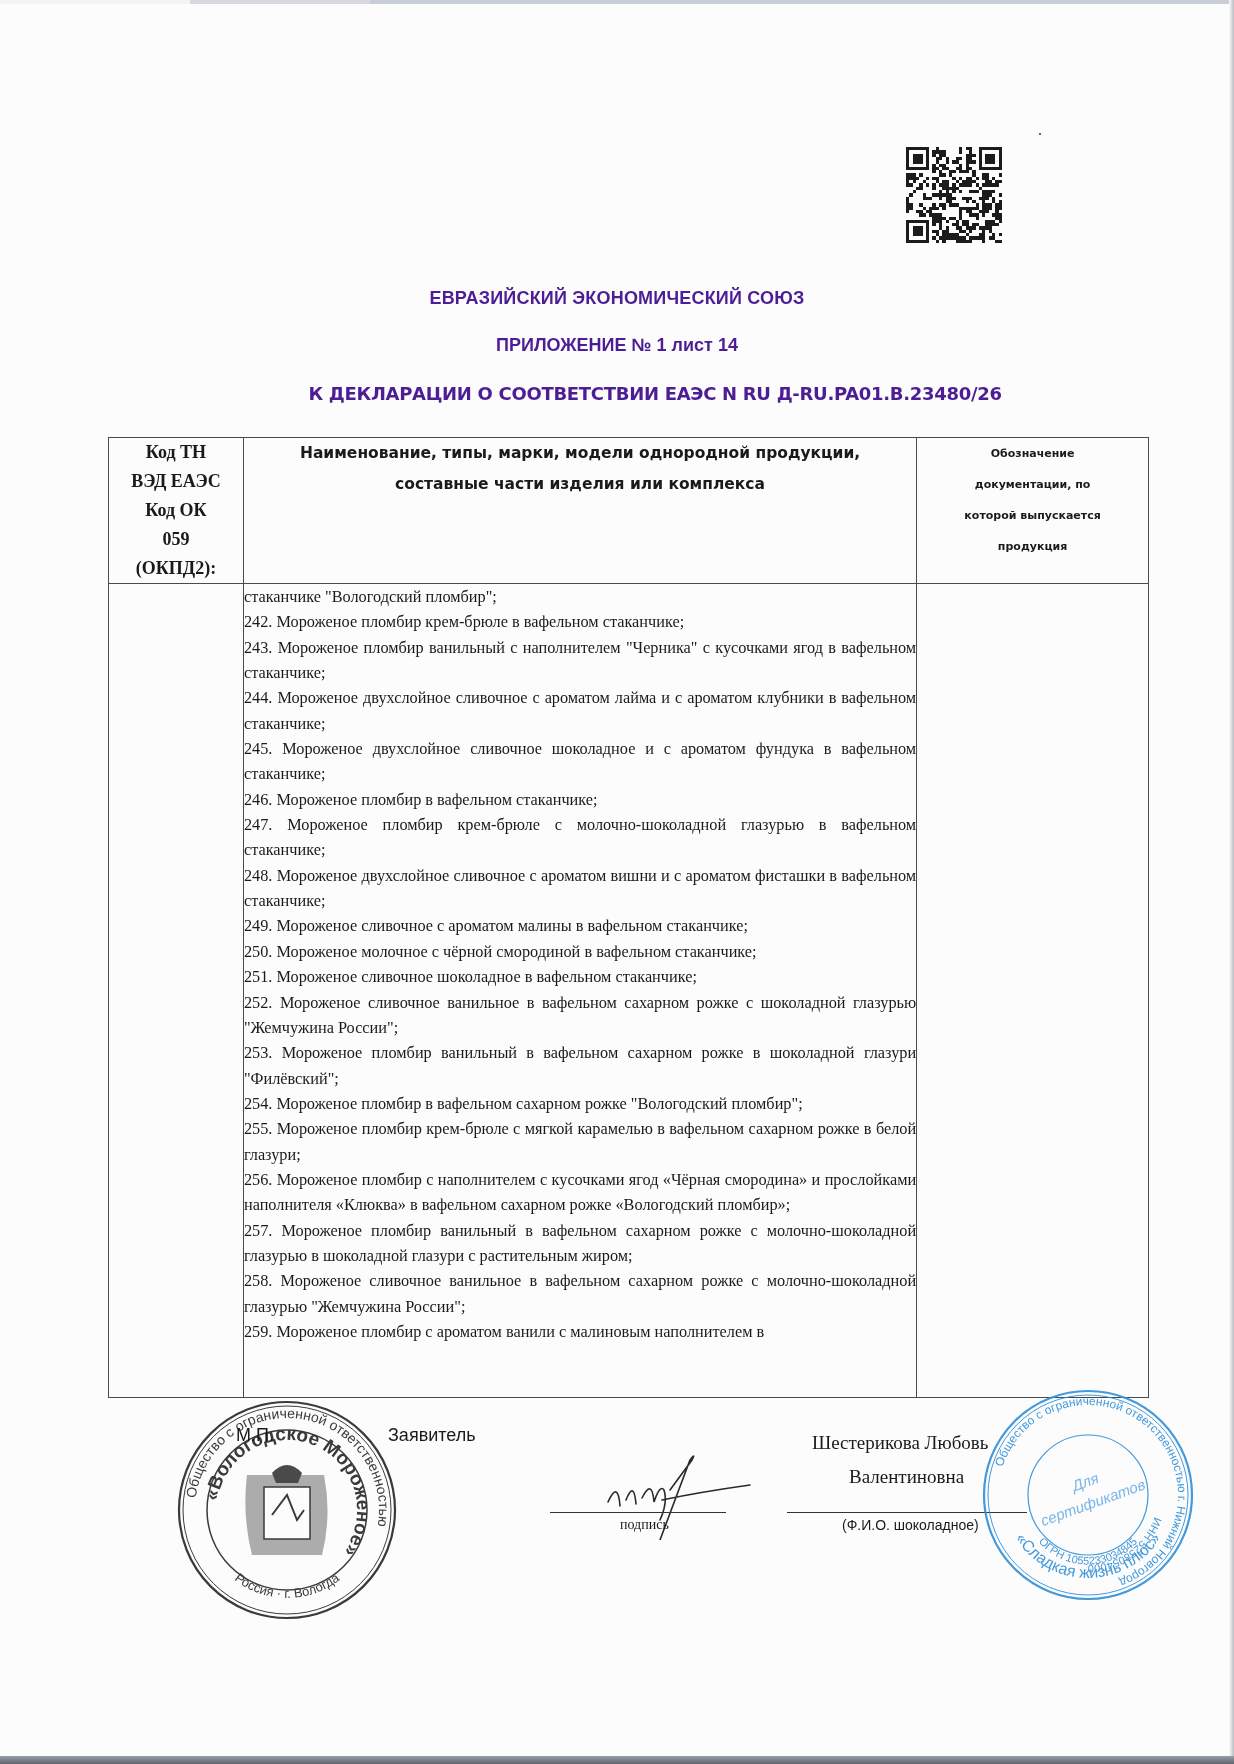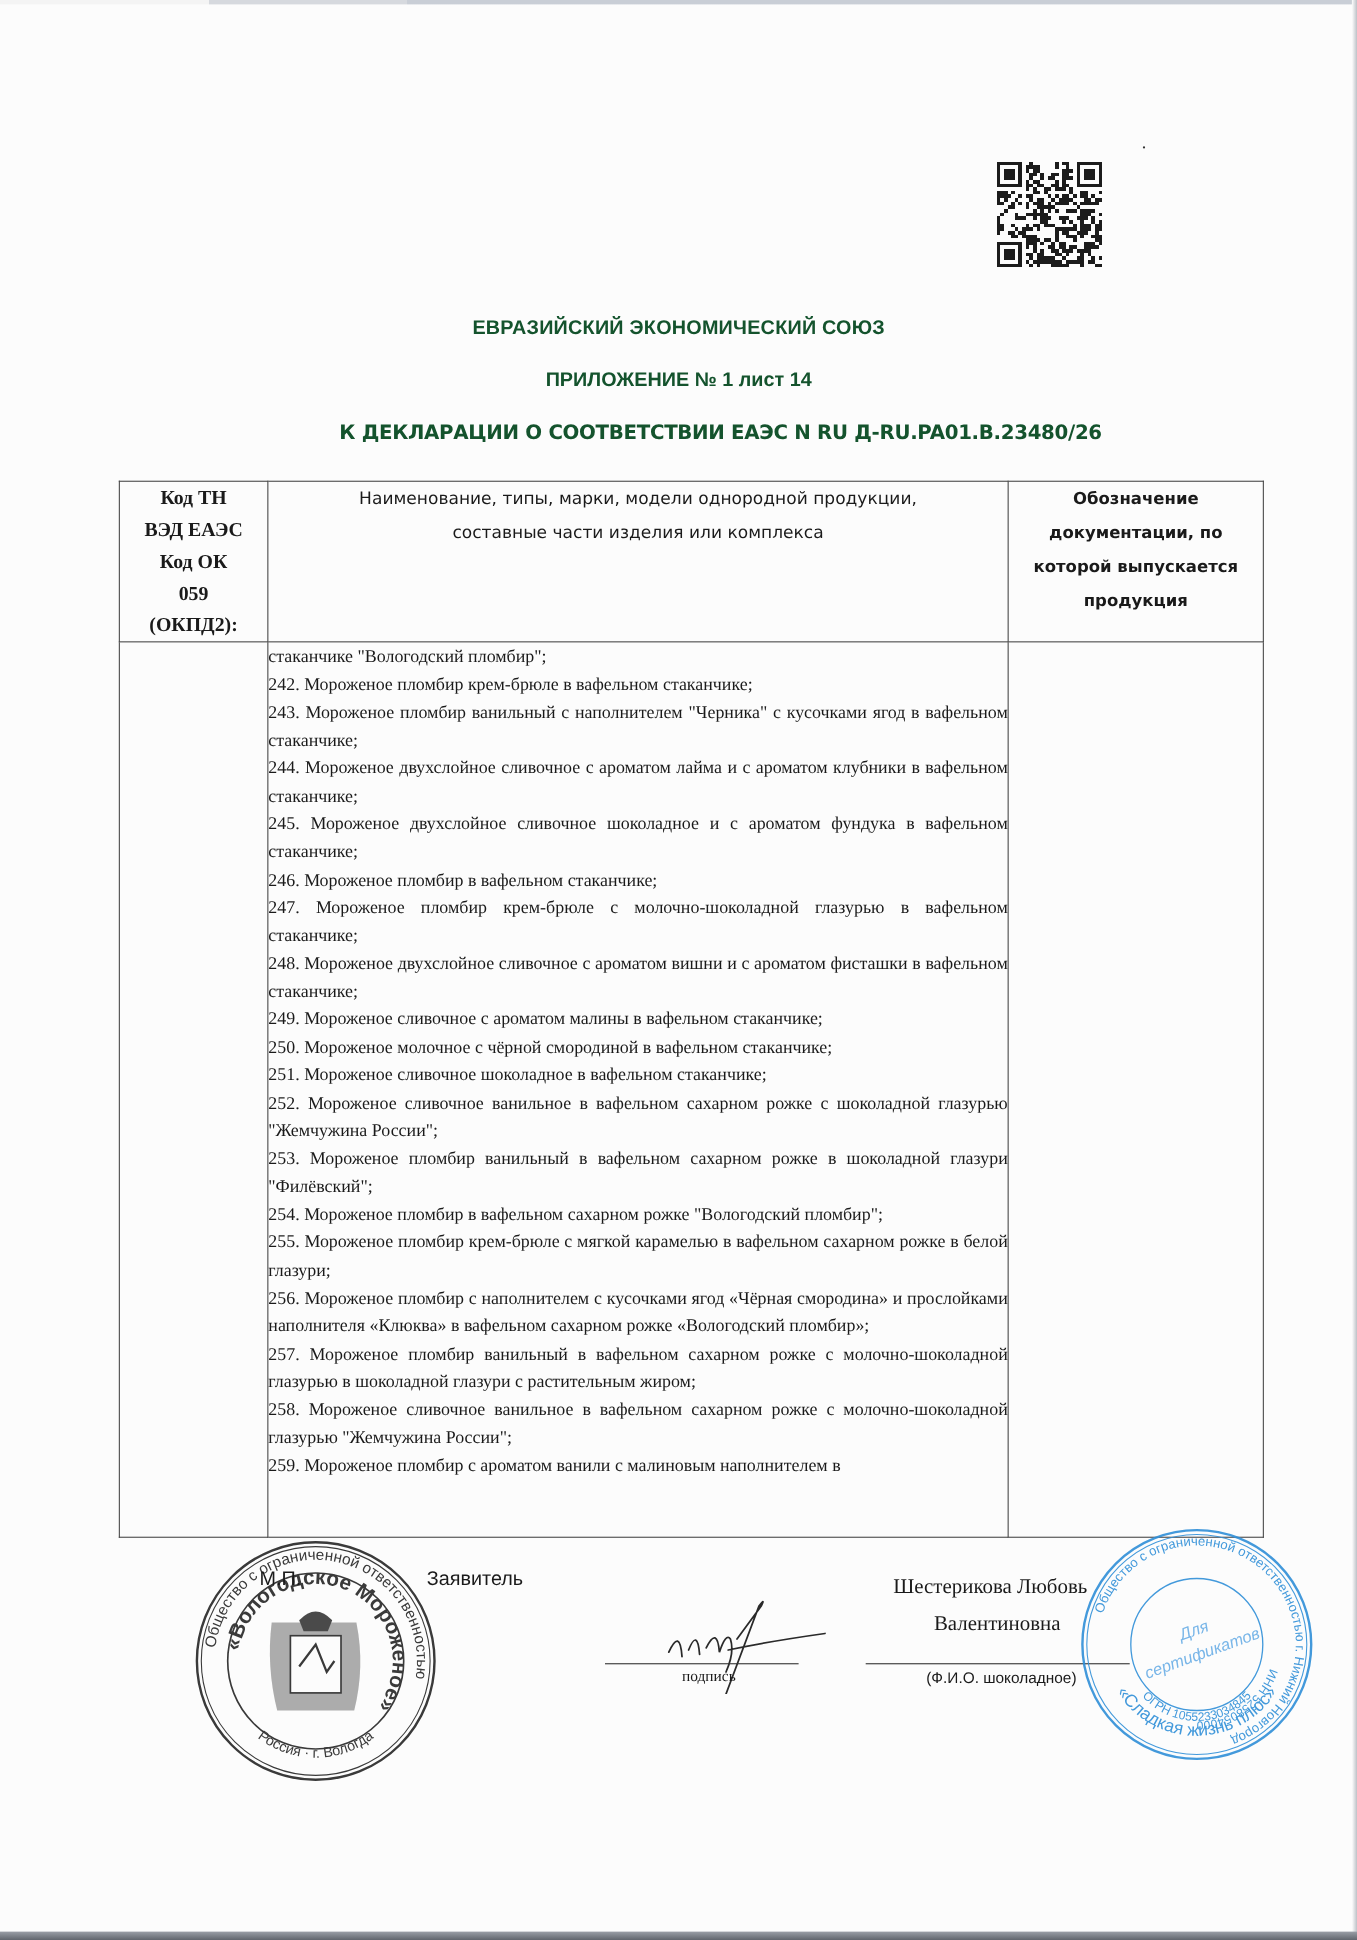--- a/index.html
+++ b/index.html
@@ -11,32 +11,32 @@
     background: linear-gradient(to right, #f4f4f4 0 190px, #d6d9de 190px 370px, #c9ced6 370px 100%); }
   .scan-right { position: absolute; right: 0; top: 0; width: 5px; height: 1764px;
     background: linear-gradient(to right, #fdfdfd, #b8bcc2); }
   .scan-bottom { position: absolute; left: 0; bottom: 0; width: 1234px; height: 8px;
     background: linear-gradient(to bottom, #9a9ea6, #5f636b); }
 
   .qr { position: absolute; left: 906px; top: 147px; width: 96px; height: 96px; }
   .qr-dot { position: absolute; left: 1039px; top: 133px; width: 2px; height: 2px; background:#333; border-radius: 50%; }
 
   .title { position: absolute; left: 0; width: 1234px; text-align: center;
-    font-family: "Liberation Sans", sans-serif; font-weight: bold; color: #14532d; }
+    font-family: "Liberation Sans", sans-serif; font-weight: bold; color: #4c1d95; }
   .t1 { top: 288px; font-size: 18px; letter-spacing: 0.2px; }
   .t2 { top: 335px; font-size: 18px; }
   .t3 { top: 383px; font-size: 18px; font-family: "DejaVu Sans", sans-serif; font-weight: bold; letter-spacing: -0.3px; margin-left: 38px; }
 
   table.decl { position: absolute; left: 108px; top: 437px; border-collapse: collapse; width: 1041px; }
   table.decl td, table.decl th { border: 1.5px solid #4a4a4a; vertical-align: top; padding: 0; }
   th.c1 { width: 134px; font-family: "Liberation Serif", serif; font-size: 18px; font-weight: bold;
     line-height: 29px; text-align: center; padding-top: 2px; margin-top: 20px; }
-  th.c2 { width: 673px; font-family: "DejaVu Sans", sans-serif; font-weight: normal; font-size: 15.5px;
+  th.c2 { width: 673px; font-family: "DejaVu Sans", sans-serif; font-weight: bold; font-size: 15.5px;
     line-height: 31px; text-align: center; vertical-align: top; padding-top: 30px; margin-left: 36px; }
-  th.c3 { width: 231px; font-family: "DejaVu Sans", sans-serif; font-weight: bold; font-size: 15px;
+  th.c3 { width: 231px; font-family: "DejaVu Sans", sans-serif; font-weight: bold; font-size: 11px;
     line-height: 31px; text-align: center; padding-top: 4px; }
   tr.head { height: 143px; }
   td.body2 { padding: 3px 10px 0 10px; font-size: 16.3px; line-height: 25.35px; text-align: justify; height: 813px; }
   td.body2 .item { display: block; text-align: justify; text-align-last: left; }
   .head-line { display: block; }
 
   .mp { position: absolute; left: 236px; top: 1425px; font-family: "Liberation Sans", sans-serif; font-size: 18px; }
   .zayav { position: absolute; left: 388px; top: 1425px; font-family: "Liberation Sans", sans-serif; font-size: 18px; }
   .sign-line { position: absolute; left: 550px; top: 1512px; width: 176px; border-top: 1.5px solid #333; }
   .sign-label { position: absolute; left: 620px; top: 1517px; font-family: Liberation Serif, serif; font-size: 14px; }

